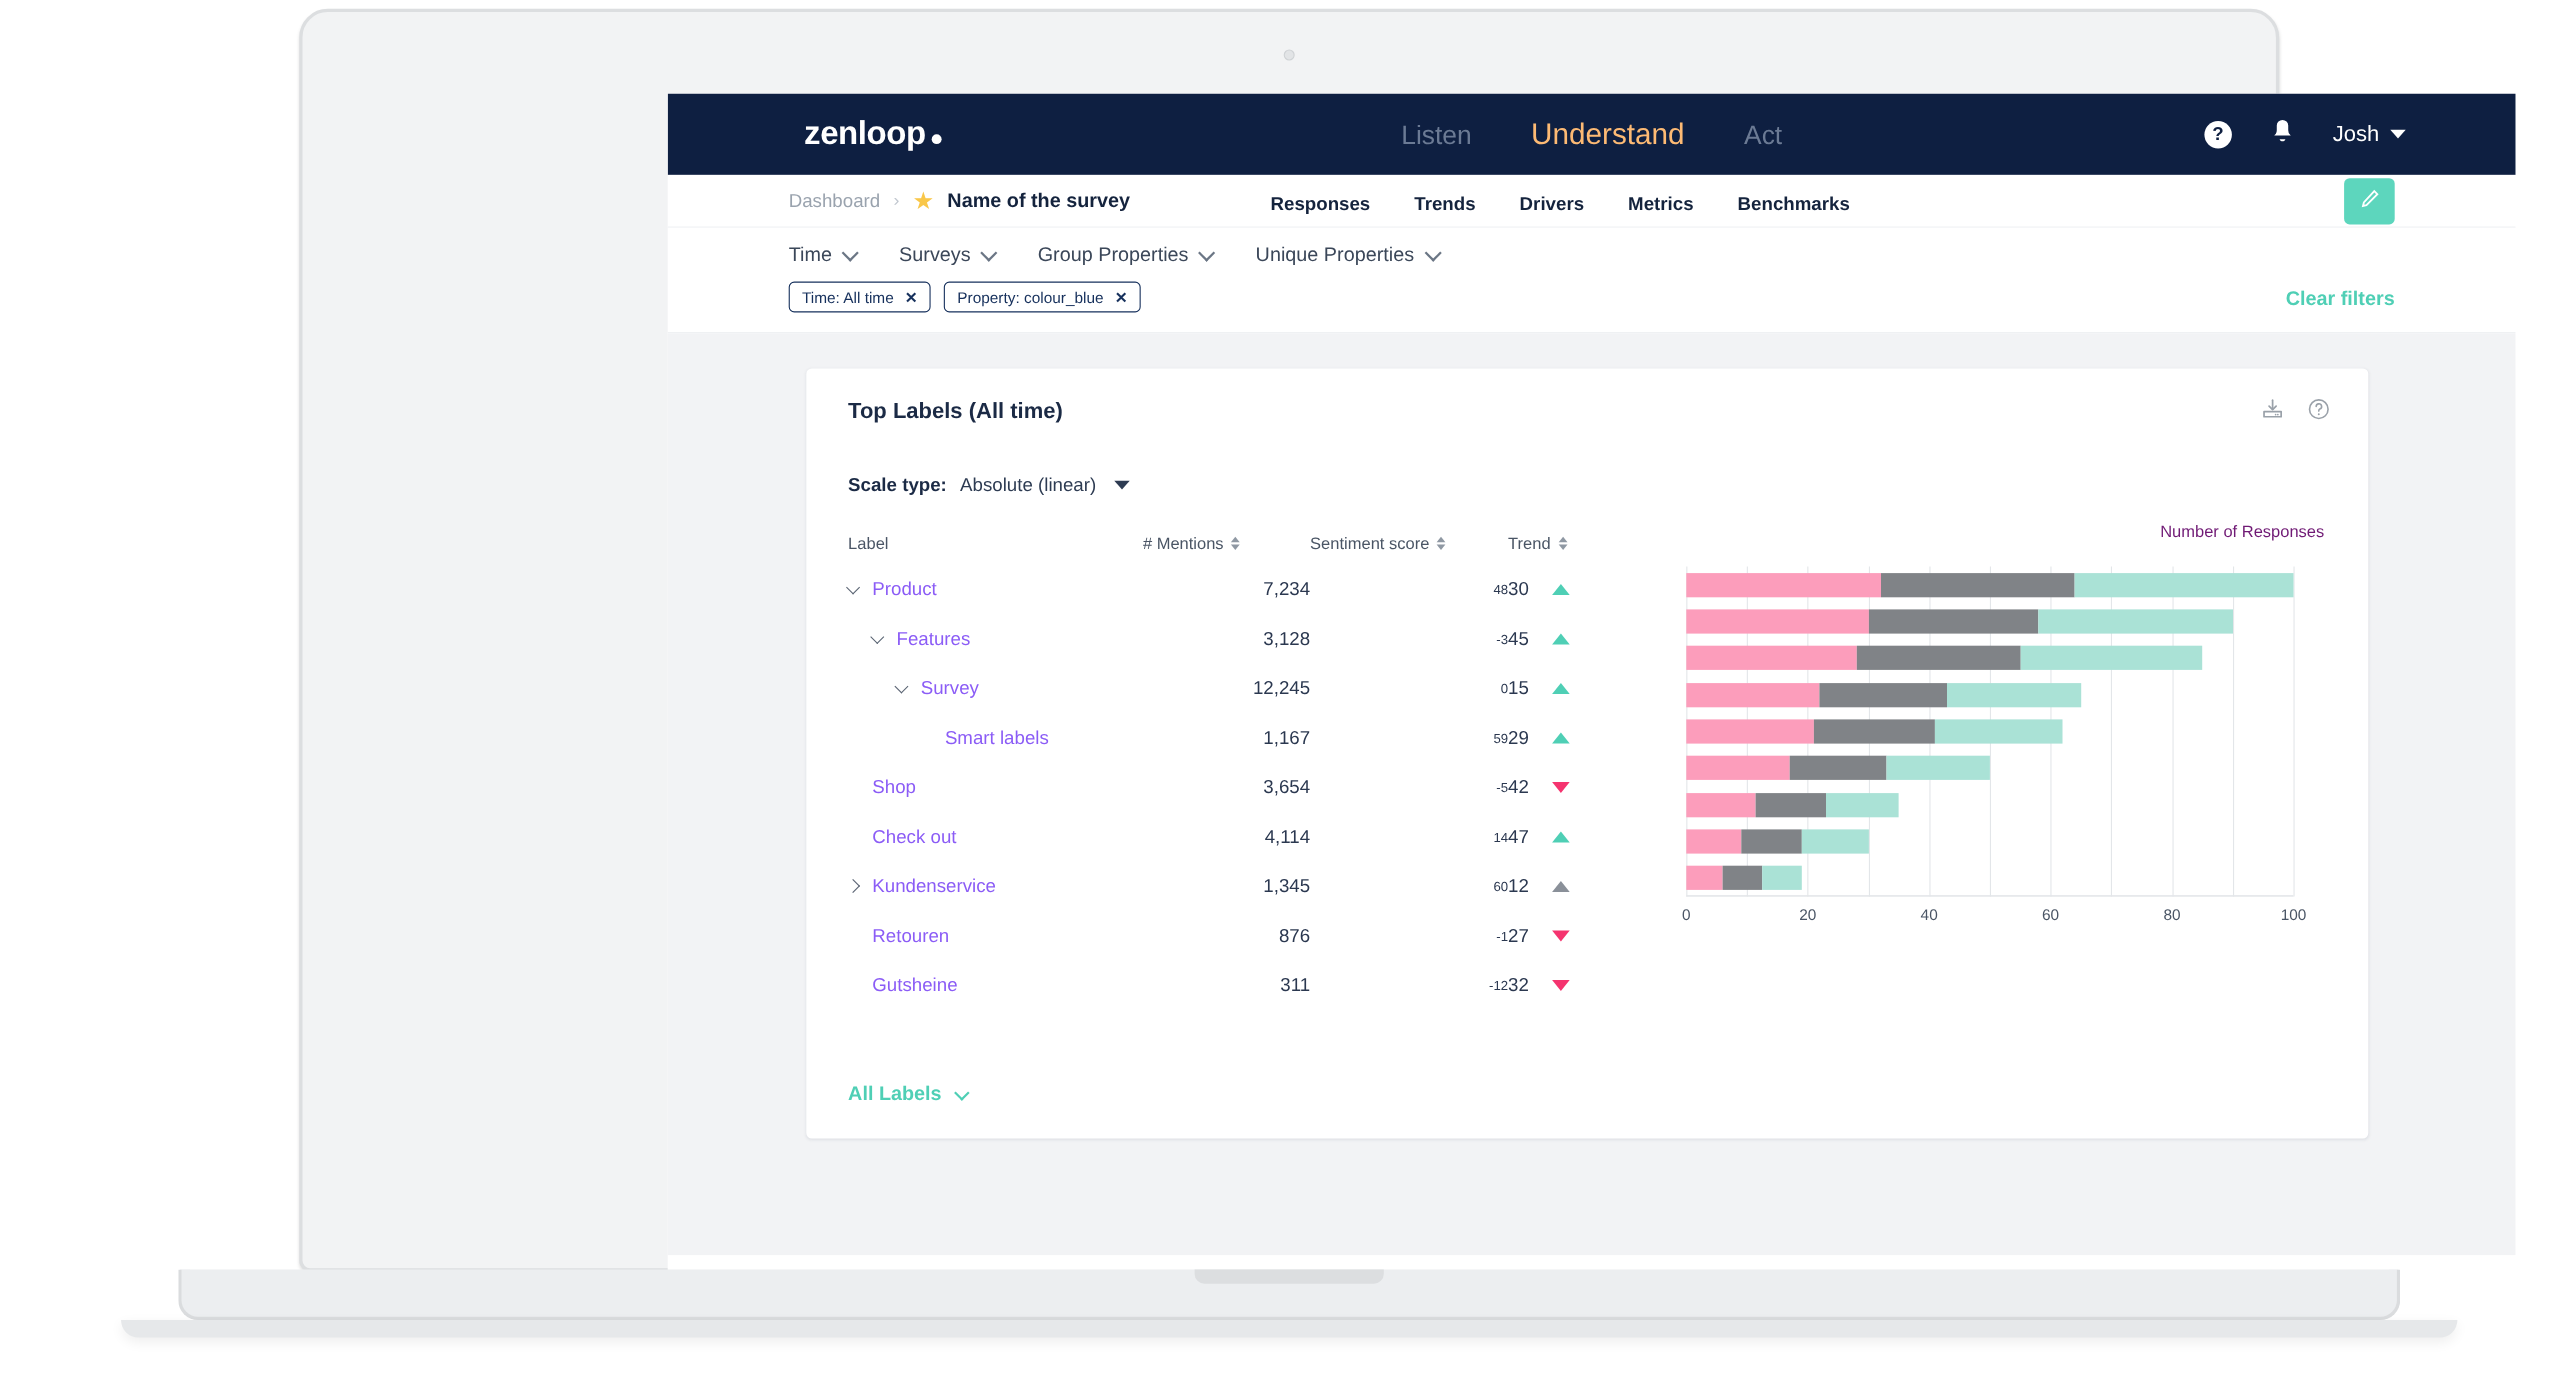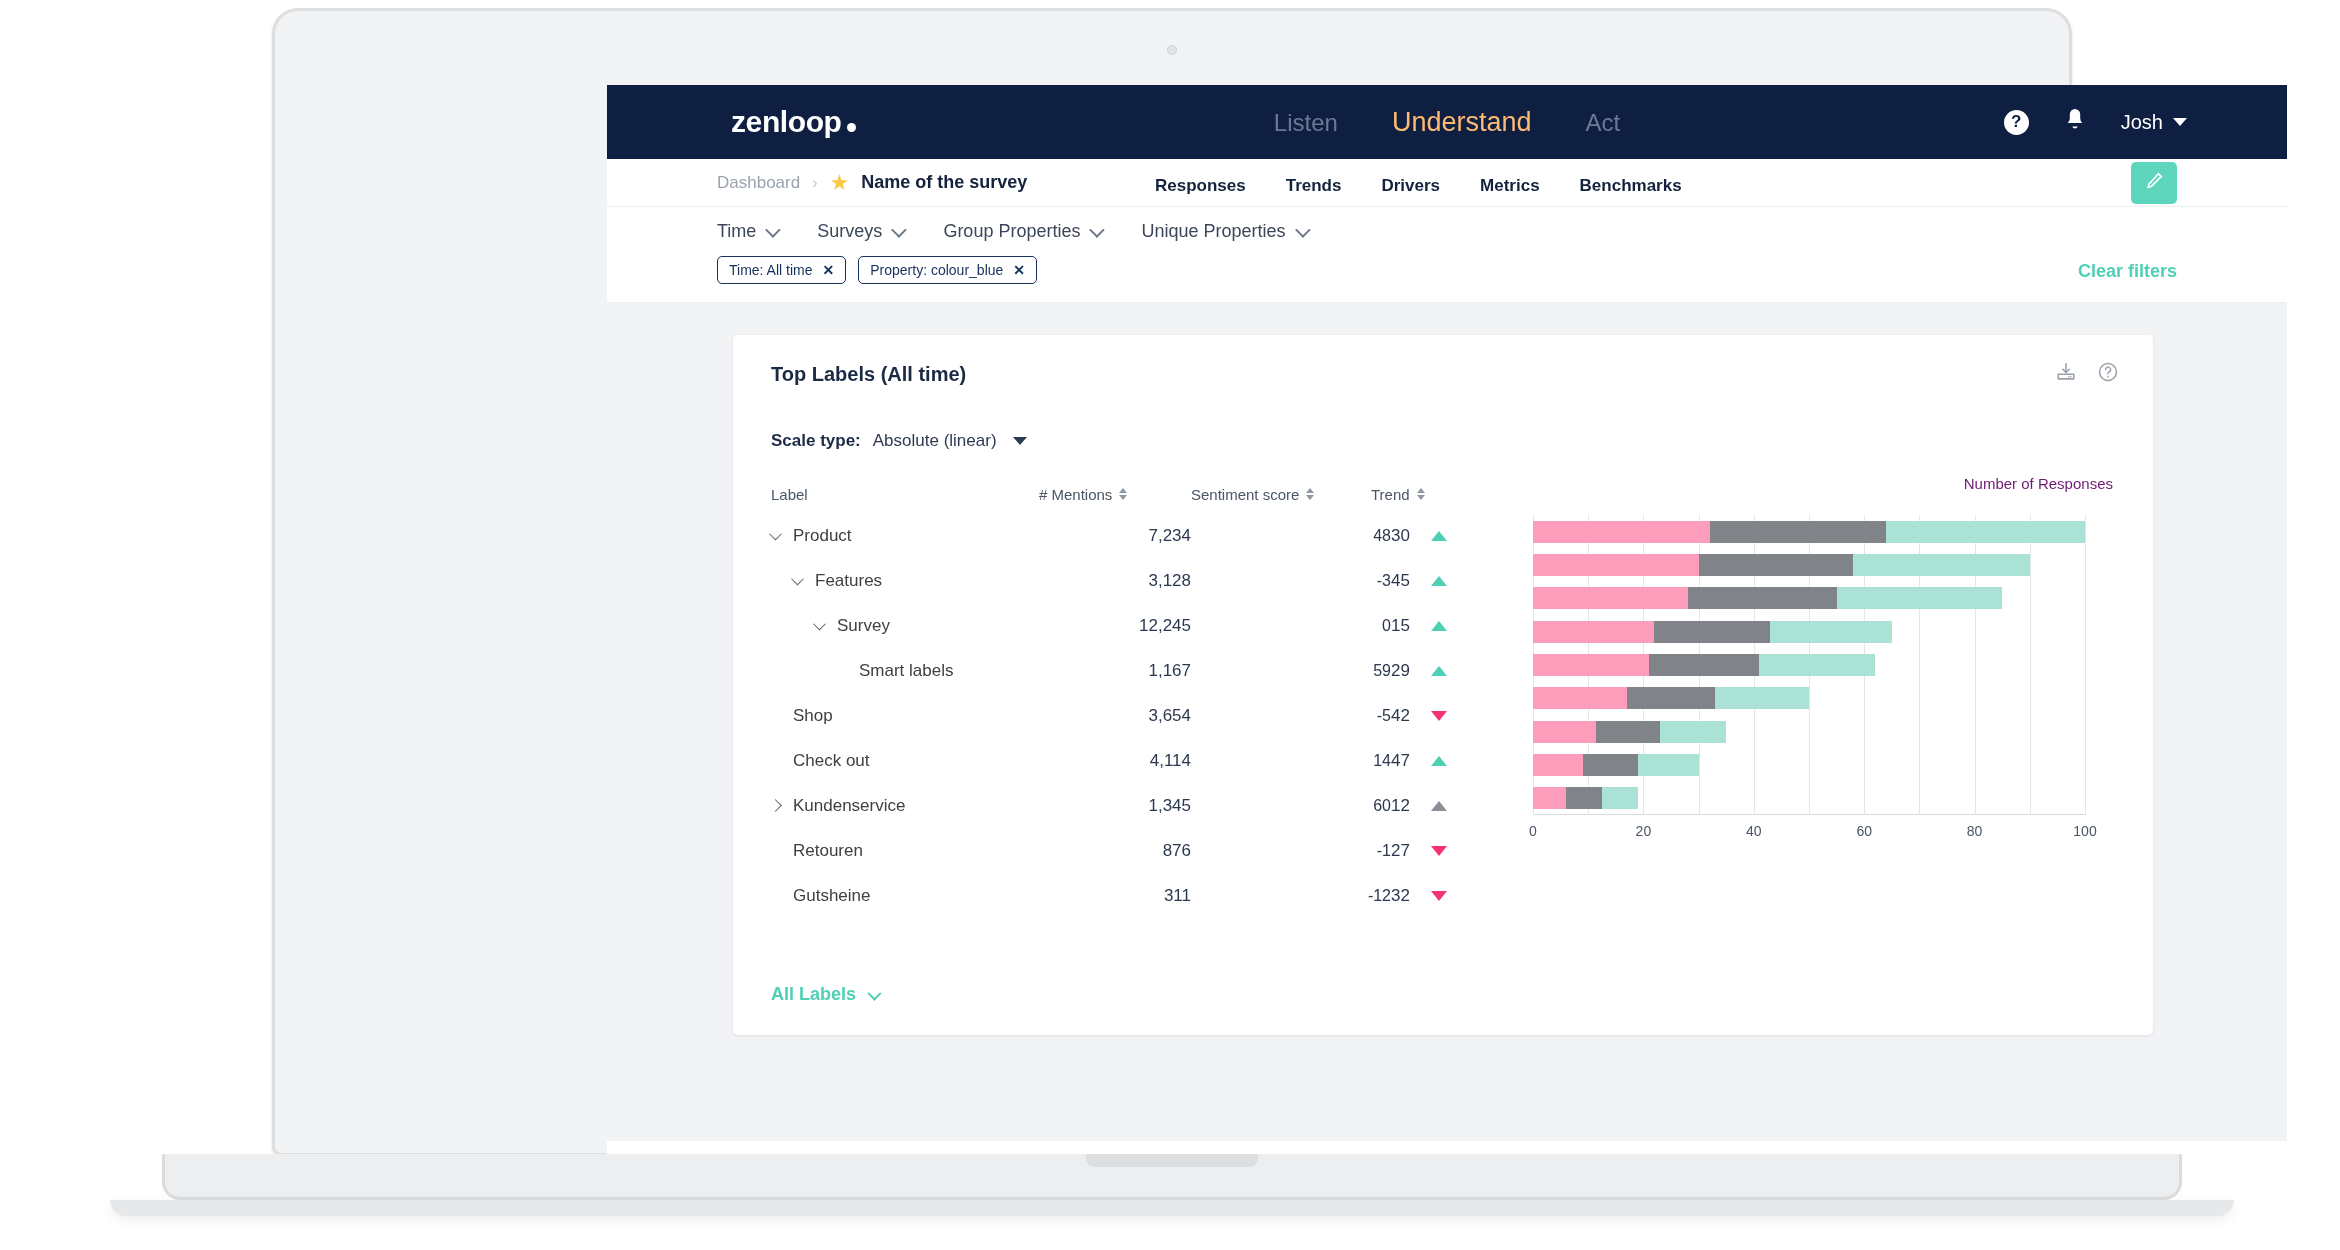--- a/index.html
+++ b/index.html
@@ -178,23 +178,23 @@
   .th-label { width: 268px; }
   .th-mentions { width: 152px; }
   .th-sent { width: 180px; }
   .th-trend { width: 90px; }
   .sorter { display: inline-flex; flex-direction: column; gap: 2px; }
   .sorter i { width: 0; height: 0; border-left: 4px solid transparent; border-right: 4px solid transparent; }
   .sorter i.up { border-bottom: 5px solid #8f98a3; }
   .sorter i.dn { border-top: 5px solid #8f98a3; }
 
   .tr { display: flex; align-items: center; height: 45px; }
-  .td-label { width: 268px; font-size: 17px; color: #404040; display: flex; align-items: center; }
+  .td-label { width: 268px; font-size: 17px; color: #8b5cf6; display: flex; align-items: center; }
   .td-num { width: 152px; font-size: 17px; color: #2b3850; }
-  .td-sent { width: 180px; font-size: 16px; color: #2b3850; margin-left: 20px; }
+  .td-sent { width: 180px; font-size: 12px; color: #2b3850; }
   .td-trend { width: 90px; font-size: 17px; color: #2b3850; display: flex; align-items: center; justify-content: space-between; padding-right: 34px; }
   .tri { width: 0; height: 0; border-left: 8px solid transparent; border-right: 8px solid transparent; }
   .tri.up { border-bottom: 10px solid #4fcfb5; }
   .tri.dn { border-top: 10px solid #f5346f; }
   .tri.up.gray { border-bottom-color: #8a9099; }
   .exp { width: 22px; display: inline-flex; align-items: center; justify-content: flex-start; }
   .exp-chev-dn { width: 9px; height: 9px; border-right: 1.8px solid #5a6473; border-bottom: 1.8px solid #5a6473; transform: rotate(45deg) translate(-1px,-1px); }
   .exp-chev-rt { width: 9px; height: 9px; border-right: 1.8px solid #5a6473; border-top: 1.8px solid #5a6473; transform: rotate(45deg); }
 
   .all-labels { position: absolute; left: 38px; bottom: 30px; display: flex; align-items: center; gap: 12px; color: #4fcfb5; font-size: 18px; font-weight: 700; }

